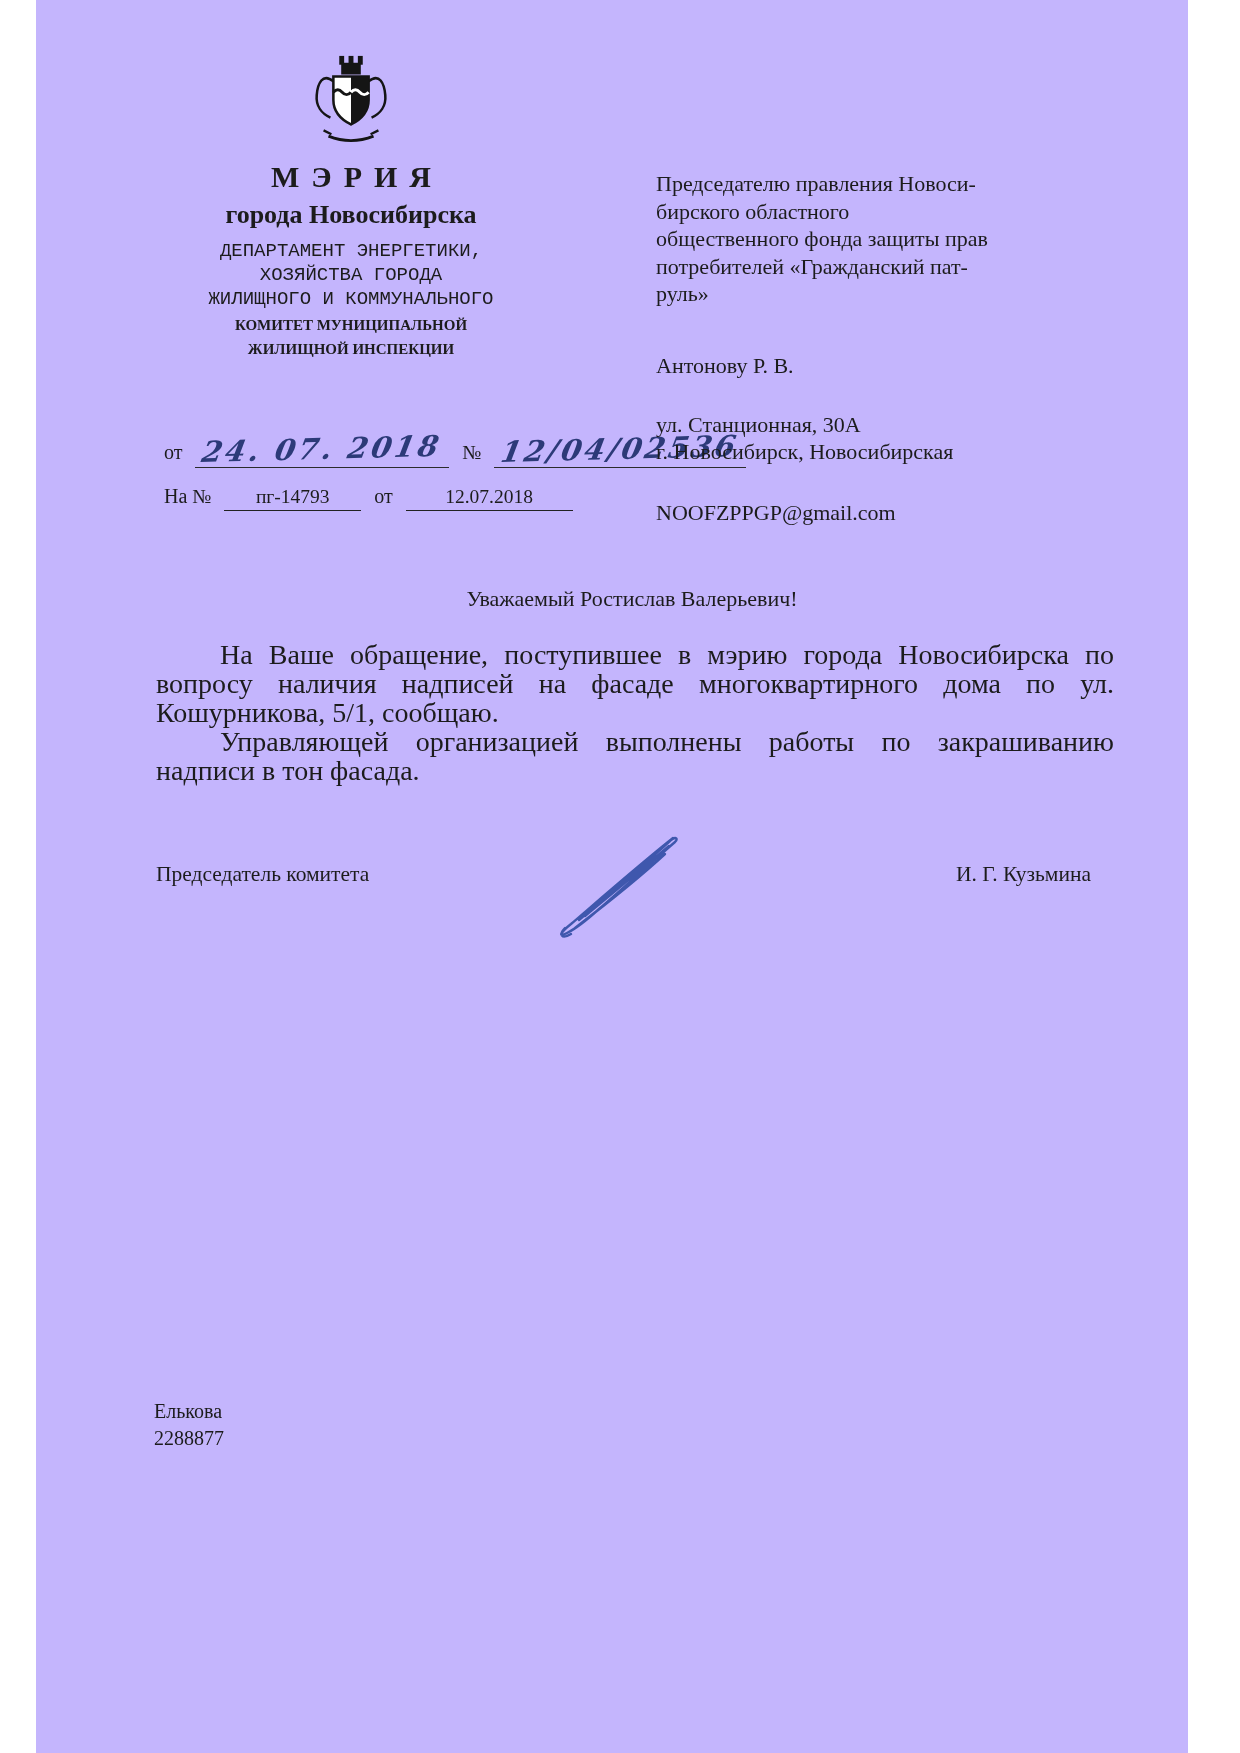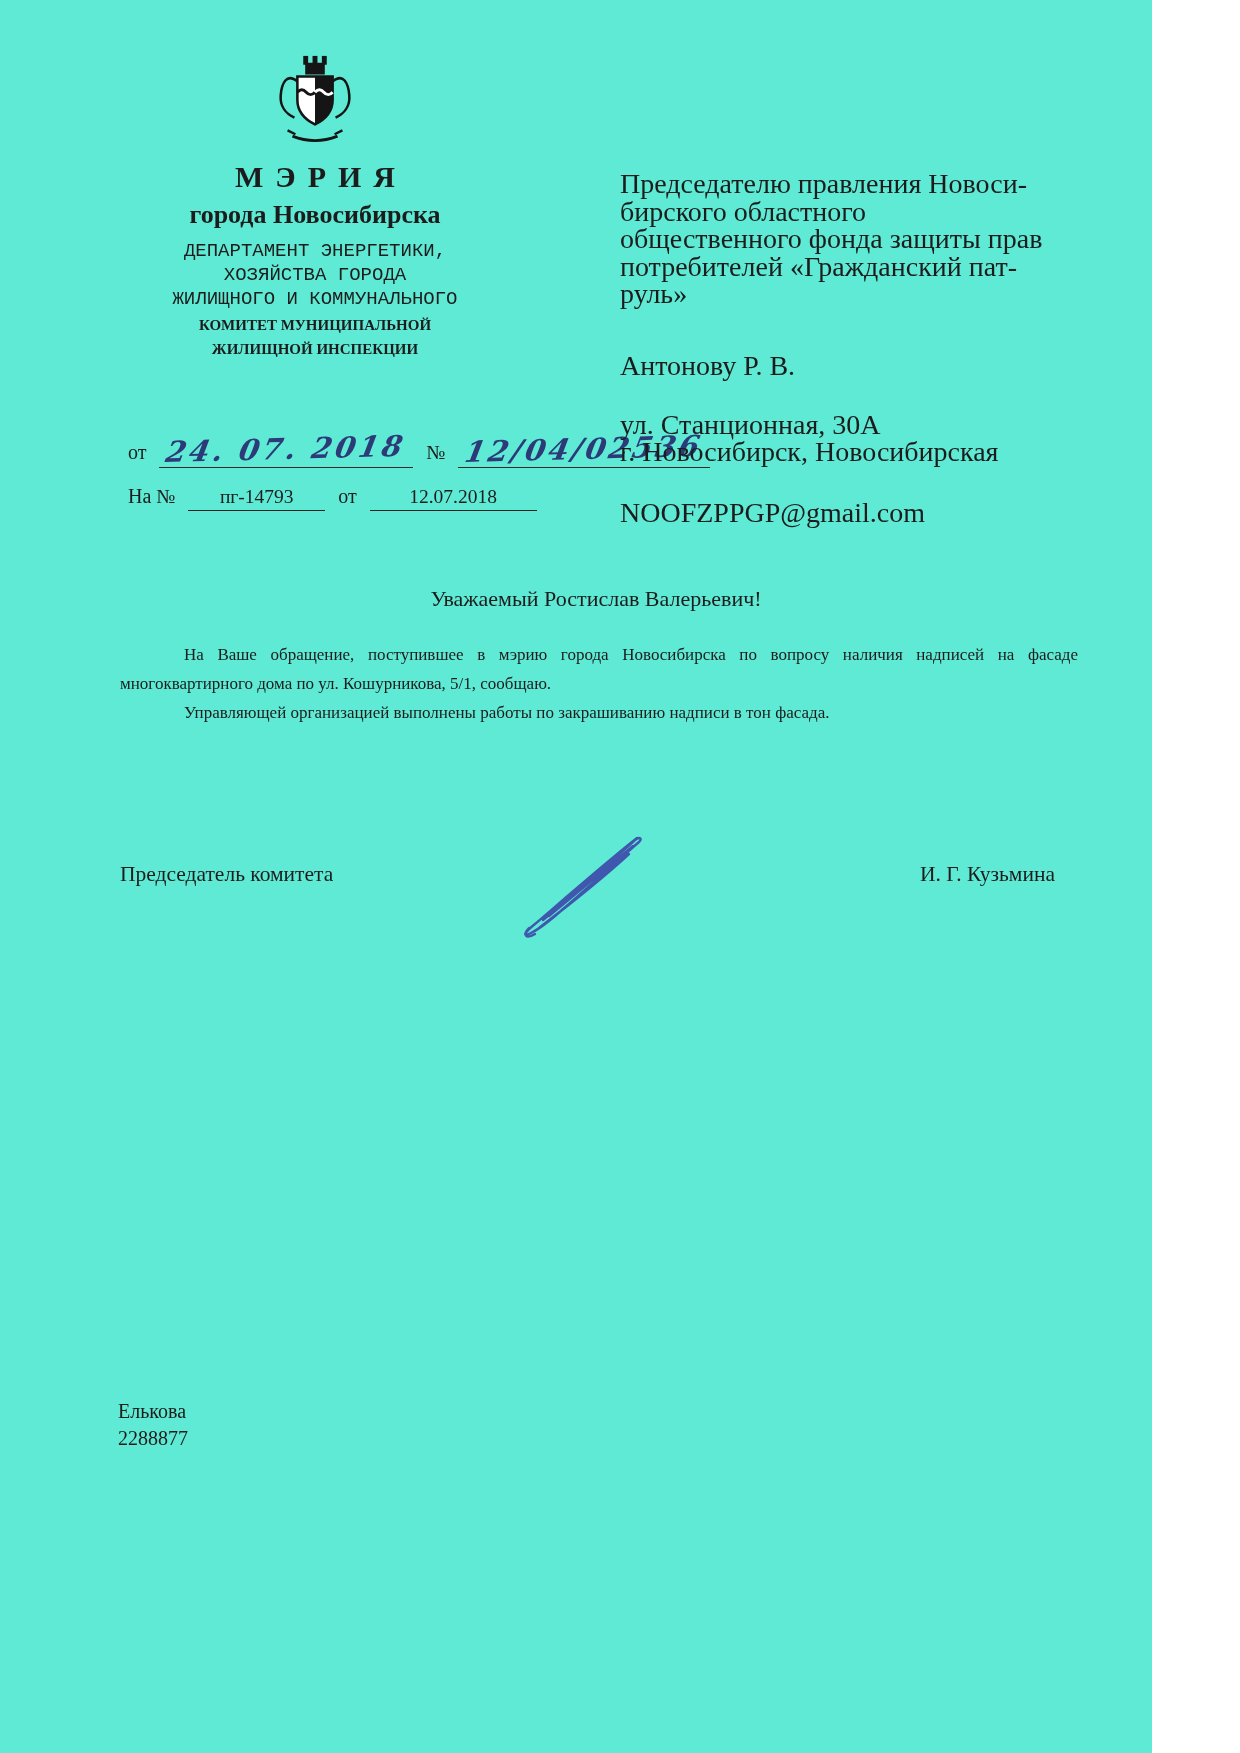--- a/index.html
+++ b/index.html
@@ -1,22 +1,23 @@
 <!DOCTYPE html>
 <html style="--ink-text: #1c1c1c; --ink-hand: #2c3a78; --ink-sign: #3f57ad;"><head>
 <meta charset="utf-8">
 <style>
   html, body { margin:0; padding:0; background:#ffffff; }
   .page {
     position:relative;
     width:1152px; height:1753px;
-    background:#5eead4;
+    background:#c4b5fd;
     font-family:"Liberation Serif", serif;
     color:var(--ink-text, #1c1c1c);
     overflow:hidden;
+    margin-left:36px;
   }
 
   
   .letterhead { position:absolute; left:105px; top:52px; width:420px; text-align:center; }
   .emblem { width:94px; height:94px; margin:0 auto 14px auto; }
   .emblem svg { width:100%; height:100%; display:block; }
   .lh-title1 { font-size:30px; font-weight:bold; letter-spacing:12px; padding-left:12px; }
   .lh-title2 { font-size:26px; font-weight:bold; margin-top:6px; }
   .lh-dept { font-size:19px; line-height:24px; margin-top:9px;font-family:Liberation Mono, monospace; }
   .lh-committee { font-size:15px; font-weight:bold; line-height:24px; margin-top:2px; }
@@ -38,33 +39,33 @@
     transform:skewX(-12deg) rotate(-1.5deg);
   }
   .ref-row2 { position:absolute; left:128px; top:485px; white-space:nowrap; font-size:19.5px; }
   .u {
     display:inline-block; border-bottom:1.6px solid #222;
     min-width:125px; text-align:center; padding:0 6px 2px 6px; margin:0 8px;
   }
   .u2 { min-width:155px; }
 
   
-  .recipient { position:absolute; left:620px; top:170px; width:460px; font-size:28px; }
+  .recipient { position:absolute; left:620px; top:170px; width:460px; font-size:22px; }
   .recip-lines div { line-height:27.5px; }
   .recip-name { margin-top:44px; line-height:27px; }
   .recip-addr { margin-top:32px; }
   .recip-addr div { line-height:27.5px; }
   .recip-email { margin-top:33px; line-height:27px; }
 
   
   .salutation { position:absolute; left:136px; top:586px; width:920px; text-align:center; font-size:22px; }
   .body-text { position:absolute; left:120px; top:640px; width:958px; }
   .body-text p {
     margin:0; text-indent:64px; text-align:justify;
-    font-size:17px; line-height:29px;
+    font-size:28px; line-height:29px;
   }
 
   
   .sig-row {
     position:absolute; left:120px; top:862px; width:935px;
     display:flex; justify-content:space-between; font-size:21.5px;
   }
   .signature-mark { position:absolute; left:505px; top:828px; width:170px; height:115px; color:var(--ink-sign, #3f57ad); }
   .signature-mark svg { width:100%; height:100%; display:block; }
 

